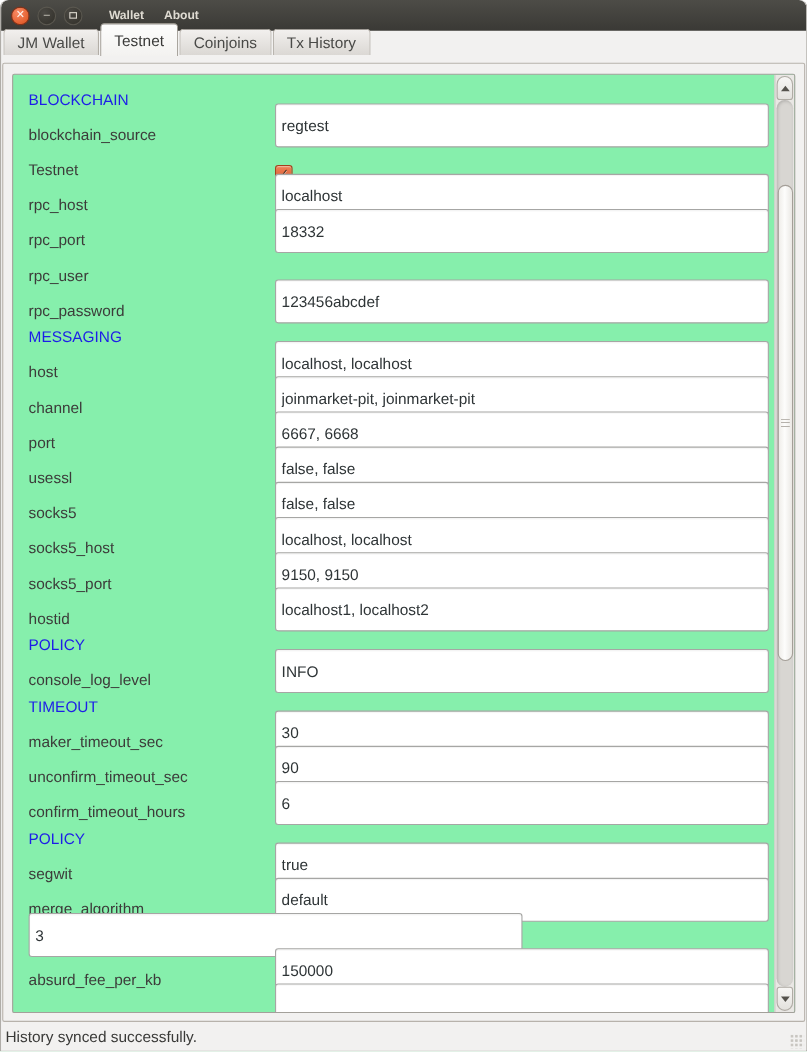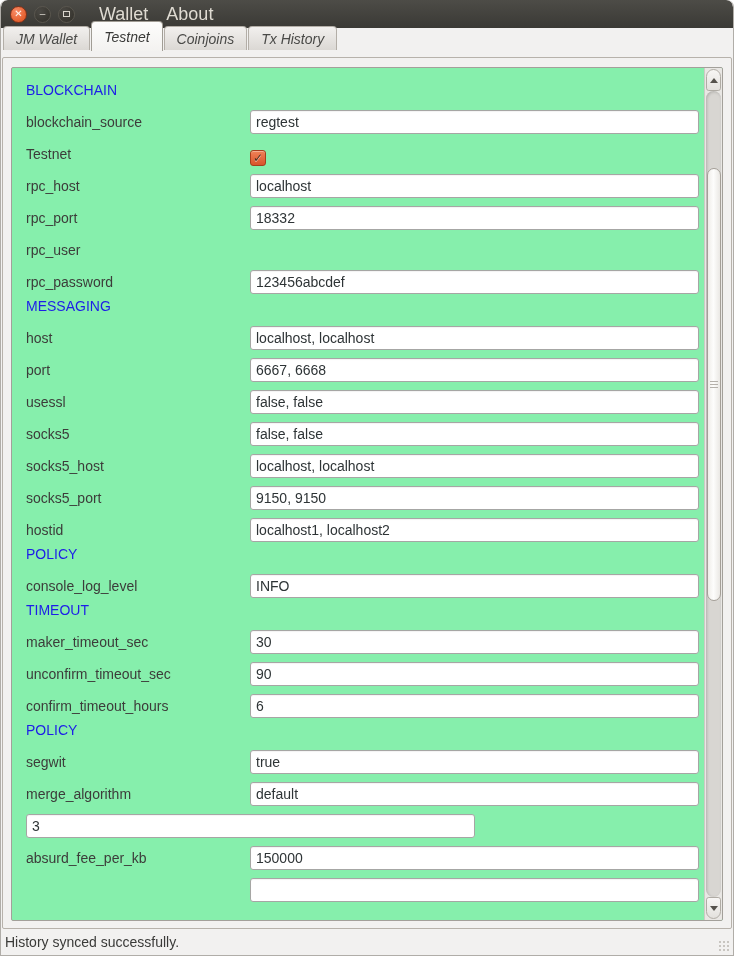--- a/index.html
+++ b/index.html
@@ -20,23 +20,23 @@
   .winbtn{width:17px;height:17px;border-radius:50%;margin-right:7px;
     display:flex;align-items:center;justify-content:center;flex:0 0 auto;cursor:default;}
   .winbtn.close{
     background:radial-gradient(circle at 35% 30%,#f98b66,#e4602f 70%);
     border:1px solid #80321a;color:#fdf5f0;font-size:10px;font-weight:bold;line-height:1;}
   .winbtn.dark{
     background:radial-gradient(circle at 35% 30%,#4b4944,#37352f 75%);
     border:1px solid #5a574f;color:#d9d5cc;font-size:10px;line-height:1;}
   .winbtn .sq{width:7px;height:6px;border:1px solid #d9d5cc;}
   .menubar{display:flex;margin-left:8px;}
-  .menu-item{color:#dfdbd2;font-size:18px;padding:0 9px;line-height:28px;cursor:default;}
-  
-  .tabbar{position:absolute;left:0;top:28px;height:22px;right:0;z-index:3;padding-left:2px;display:flex;align-items:flex-end;font-style:italic;}
+  .menu-item{color:#dfdbd2;font-size:11px;padding:0 9px;line-height:28px;cursor:default;font-weight:bold;}
+  
+  .tabbar{position:absolute;left:0;top:28px;height:22px;right:0;z-index:3;padding-left:2px;display:flex;align-items:flex-end;}
   .tab{
     height:24px;margin-right:1px;padding:0 12px;display:flex;align-items:center;
     background:linear-gradient(#f2f0ee,#dbd8d4);
     border:1px solid #b3aea7;border-bottom:none;border-radius:4px 4px 0 0;
     font-size:14px;color:#4a4a48;cursor:default;
   }
   .tab.active{
     height:30px;margin-bottom:-1px;
     background:linear-gradient(#fdfdfc,#f3f2f0);
     border:1px solid #a19d95;border-bottom:none;color:#3a3a38;
@@ -48,21 +48,21 @@
   }
   .scrollframe{
     position:absolute;left:8px;right:8px;top:9px;bottom:7px;
     background:#86efac;border:1px solid #a3a09a;border-radius:2px;overflow:hidden;
   }
   .content{padding:10px 0 0 14px;}
   .section-title{height:24px;line-height:24px;font-size:14px;color:#1d1de8;}
   .row{display:flex;align-items:flex-end;height:32px;}
   .flabel{flex:0 0 224px;font-size:14px;color:#3c3c3a;line-height:24px;margin-top:2px;white-space:nowrap;}
   .fvalue{
-    flex:0 0 449px;width:449px;height:24px;margin-top:2px;
+    flex:0 0 449px;width:449px;height:40px;margin-top:2px;
     border:1px solid #a6a6a4;border-radius:3px;background:#ffffff;
     font-family:"Liberation Sans","DejaVu Sans",sans-serif;font-size:14px;color:#2e3436;
     padding:0 5px;outline:none;box-shadow:inset 0 1px 1px rgba(0,0,0,0.05);
   }
   .checkbox{
     width:16px;height:16px;margin-top:5px;border-radius:3px;
     background:linear-gradient(#ef8257,#d9552c);
     border:1px solid #a53f1d;display:flex;align-items:center;justify-content:center;
     box-shadow:inset 0 1px 0 rgba(255,255,255,0.35);cursor:default;
   }
@@ -156,20 +156,25 @@
     <input class="fvalue" value="123456abcdef" style="">
 
   </div>
           <div class="section-title">MESSAGING</div>
           <div class="row">
     <div class="flabel">host</div>
     <input class="fvalue" value="localhost, localhost" style="">
 
   </div>
           <div class="row">
+    <div class="flabel">channel</div>
+    <input class="fvalue" value="joinmarket-pit, joinmarket-pit" style="">
+
+  </div>
+          <div class="row">
     <div class="flabel">port</div>
     <input class="fvalue" value="6667, 6668" style="">
 
   </div>
           <div class="row">
     <div class="flabel">usessl</div>
     <input class="fvalue" value="false, false" style="">
 
   </div>
           <div class="row">

